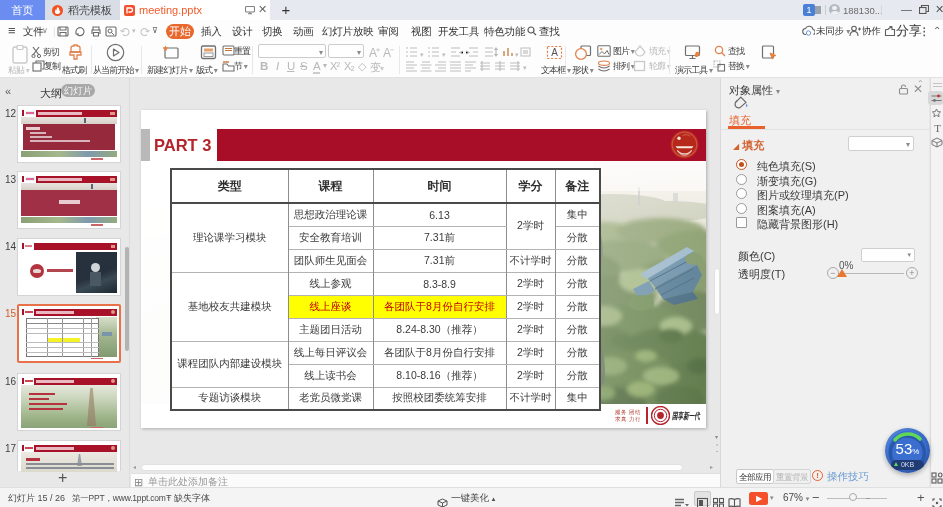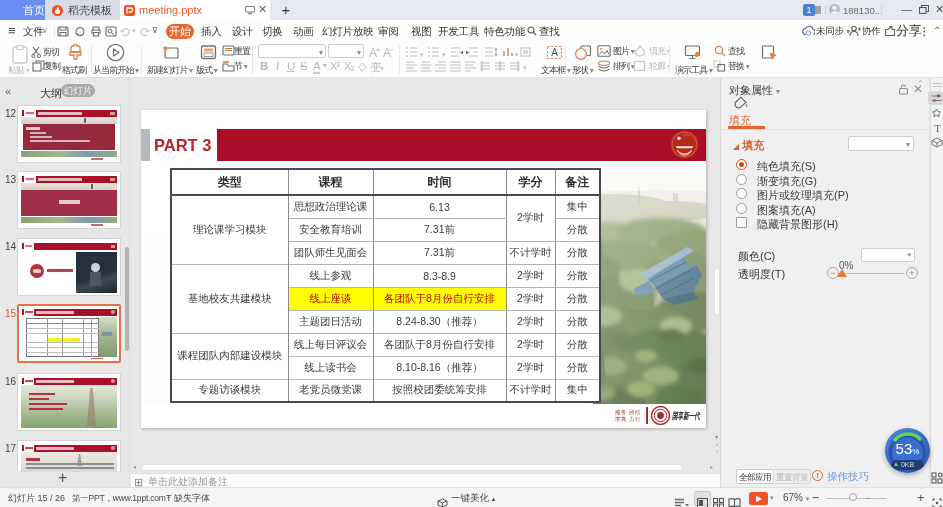--- a/index.html
+++ b/index.html
@@ -2,21 +2,21 @@
 <html><head><meta charset="utf-8">
 <style>
 *{margin:0;padding:0;box-sizing:border-box;}
 html,body{width:943px;height:507px;overflow:hidden;}
 body{font-family:"Liberation Sans",sans-serif;font-size:11px;color:#3c3c3c;background:#e8e8e8;}
 #app{position:relative;width:943px;height:507px;}
 .abs{position:absolute;}
 
 #tabbar{position:absolute;left:0;top:0;width:943px;height:20px;background:#e6eaf0;}
 .tab{position:absolute;top:0;height:20px;line-height:20px;font-size:11px;}
-#tab-home{left:0;width:45px;background:#6b8df1;color:#fff;text-align:right;}
+#tab-home{left:0;width:45px;background:#6b8df1;color:#fff;text-align:center;}
 #tab-doc{left:45px;width:75px;background:#d9dee6;color:#454545;}
 #tab-file{left:120px;width:150px;background:#fff;color:#f25b2b;}
 #tab-plus{left:276px;width:20px;color:#333;font-size:15px;text-align:center;}
 
 #menubar{position:absolute;left:0;top:20px;width:943px;height:22px;background:#fdfdfd;}
 .mi{position:absolute;top:0;height:22px;line-height:22px;font-size:10.5px;color:#333;letter-spacing:-0.2px;}
 #mstart{position:absolute;left:166px;top:4px;width:28px;height:15px;background:#e8672c;color:#fff;border-radius:8px;font-size:11px;line-height:15px;text-align:center;}
 .gico{color:#5f5f5f;}
 .dico{color:#bdbdbd;}
 
@@ -540,21 +540,21 @@
 
     <table class="slidetable" style="position:absolute;left:29px;top:58px;width:429px;height:233px;">
       <colgroup>
             <col style="width:117px;">
             <col style="width:85px;">
             <col style="width:133px;">
             <col style="width:49px;">
             <col style="width:45px;">
           </colgroup>
       <tbody>
-            <tr class="hdr" style="height:26px;margin-left:12px;">
+            <tr class="hdr" style="height:34px;margin-left:12px;">
               <td>类型</td>
               <td>课程</td>
               <td>时间</td>
               <td>学分</td>
               <td>备注</td>
             </tr>
       <tr>
               <td rowspan="3" class="b-dot">理论课学习模块</td>
               <td>思想政治理论课</td>
               <td>6.13</td>

